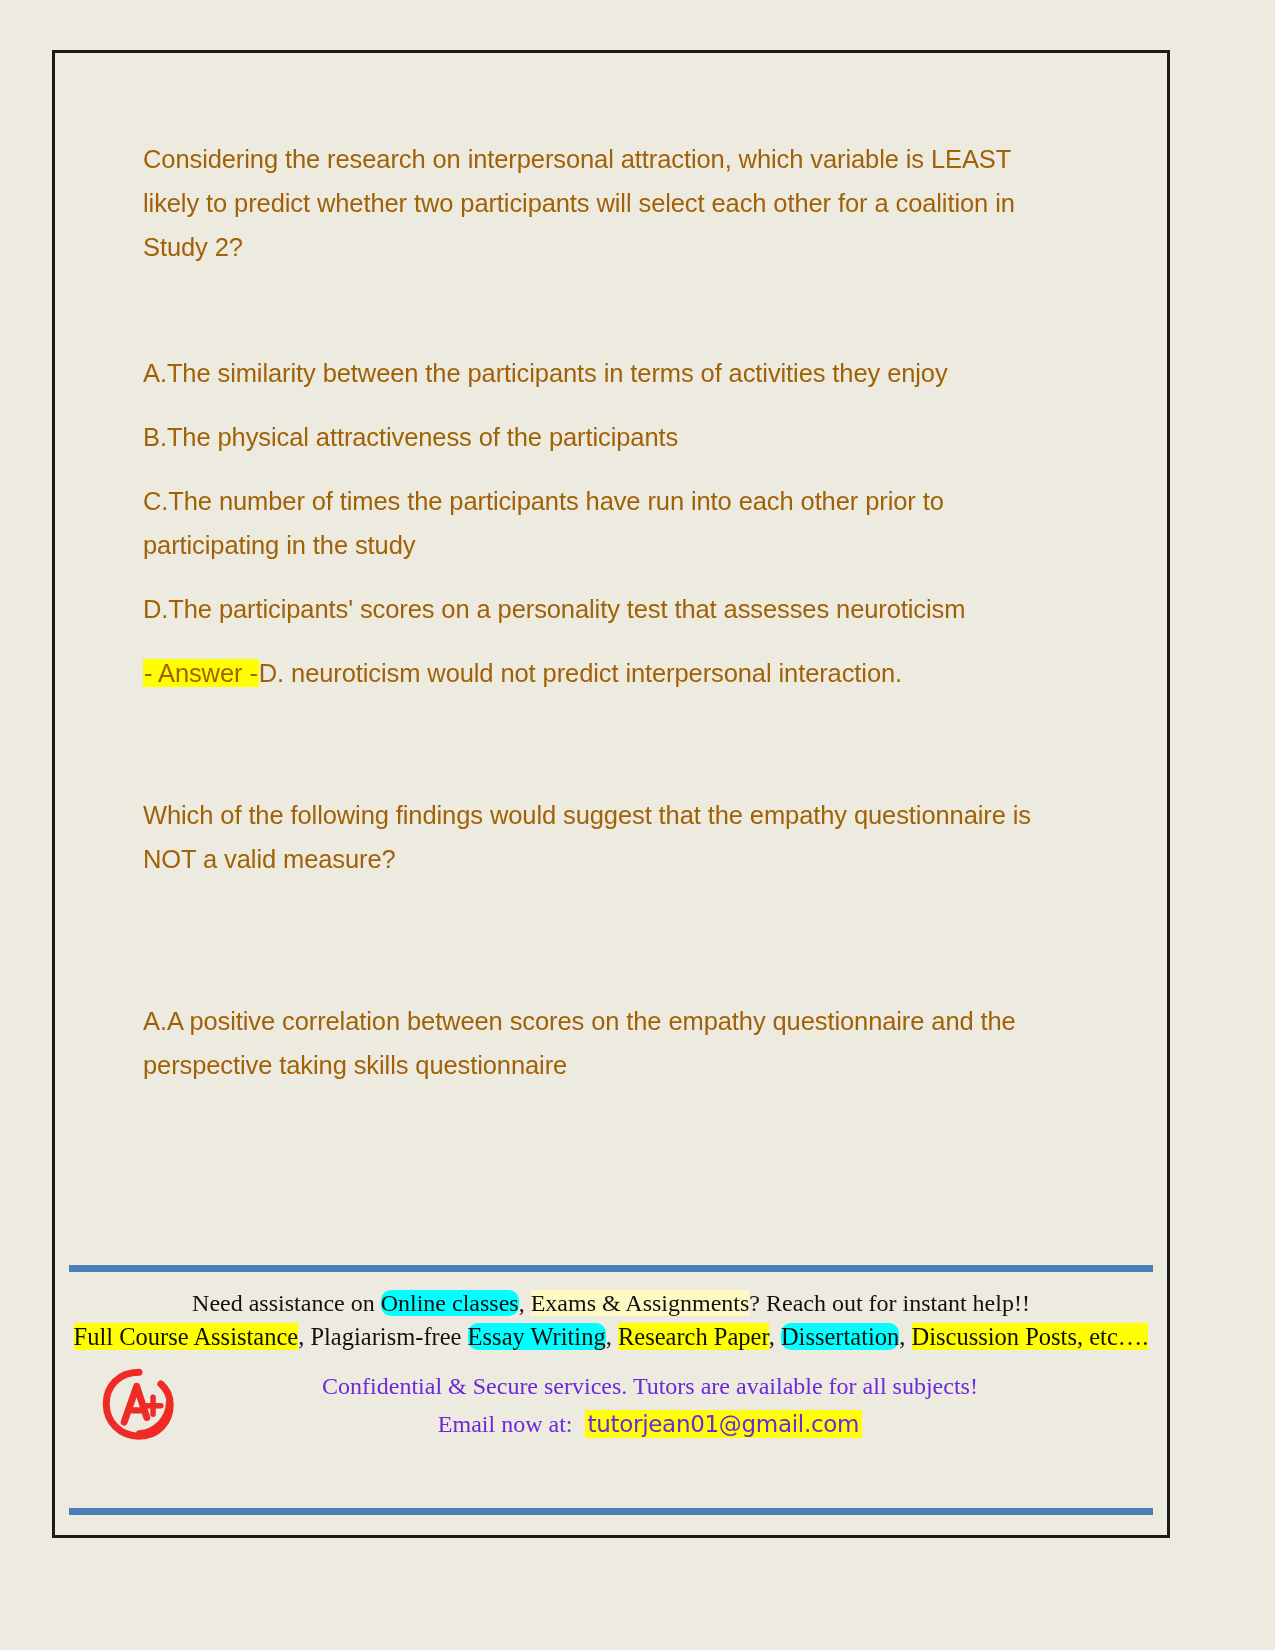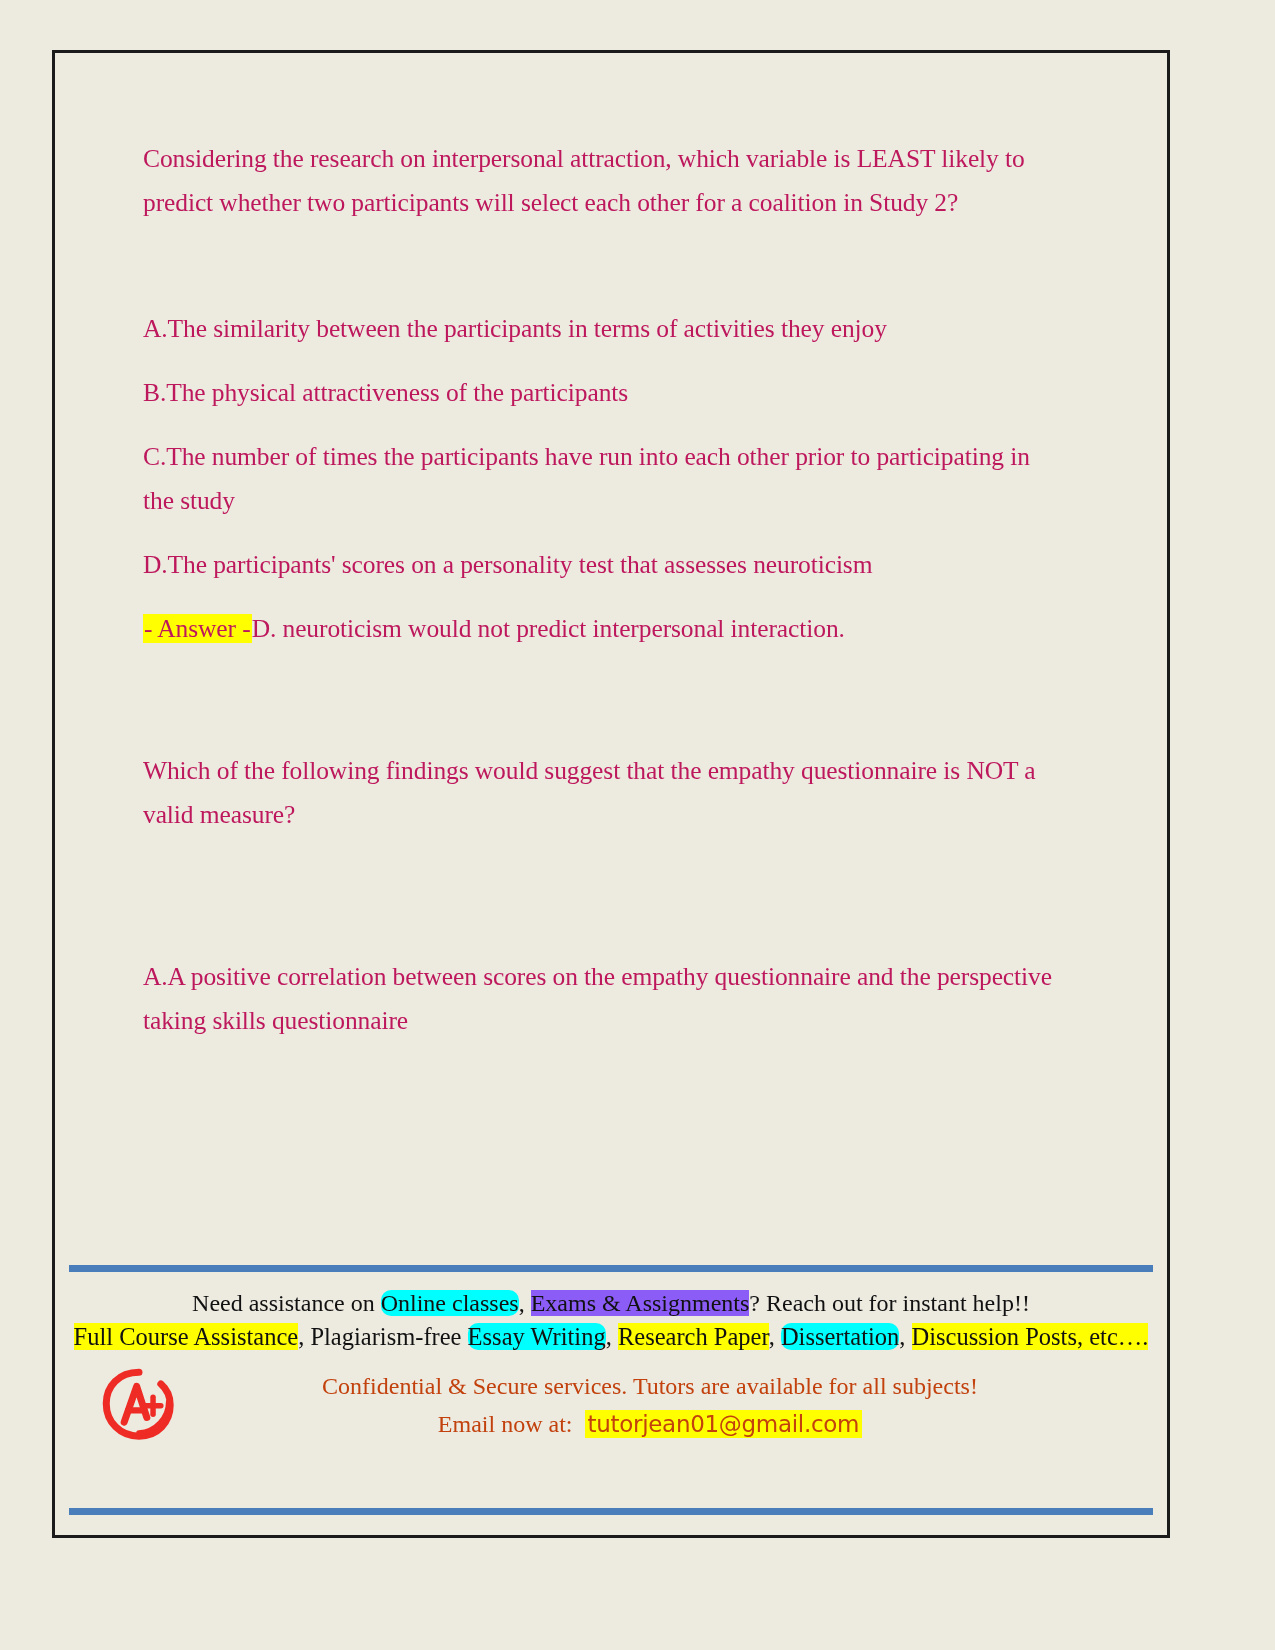--- a/index.html
+++ b/index.html
@@ -28,24 +28,24 @@
 
   
   #content {
     position: absolute;
     left: 88px;
     top: 84px;
     width: 910px;
   }
 
   .q-block {
-    font-family: Liberation Serif, serif;
+    font-family: Liberation Sans, sans-serif;
     font-size: 25.5px;
     line-height: 44px;
-    color: #be185d;
+    color: #a16207;
     letter-spacing: -0.1px;
     margin: 0 0 0 0;
   }
 
   .spacer-lg { height: 82px; }
   .spacer-sm { height: 20px; }
   .spacer-xl { height: 98px; }
   .spacer-xxl { height: 118px; }
 
   .hl-yellow {
@@ -75,21 +75,21 @@
     font-family: "Liberation Serif", serif;
     font-size: 24px;
     line-height: 34px;
     color: #111;
     padding-top: 14px;
   }
 
   .ad-lines .line2 { font-size: 24.5px; }
 
   .mk-cyan   { background: #00FFFF; border-radius: 10px; }
-  .mk-green  { background: #8b5cf6; text-align: center; }
+  .mk-green  { background: #fef9c3; text-align: center; }
   .mk-yellow { background: #FFFF00; }
 
   .contact-row {
     display: flex;
     align-items: center;
     justify-content: flex-start;
     padding: 12px 0 0 0;
   }
 
   .logo-wrap {
@@ -99,21 +99,21 @@
     align-items: center;
     justify-content: center;
   }
 
   .contact-text {
     flex: 1 1 auto;
     text-align: center;
     font-family: "Liberation Serif", serif;
     font-size: 24px;
     line-height: 38px;
-    color: #c2410c;
+    color: #6d28d9;
     padding-right: 90px;
   }
 
   .email-addr {
     font-family: "DejaVu Sans", sans-serif;
     font-weight: normal;
     font-size: 23px;
     background: #FFFF00;
     padding: 1px 3px;
     letter-spacing: -0.3px;

